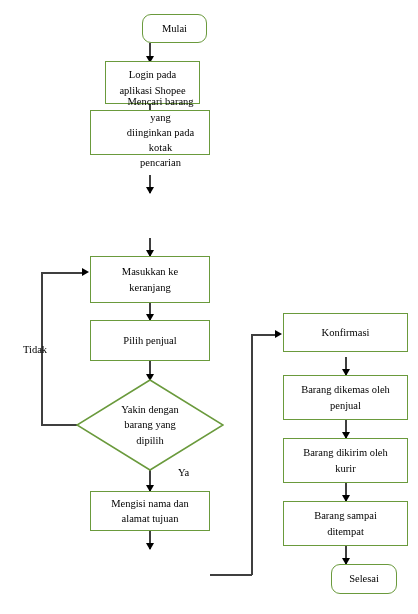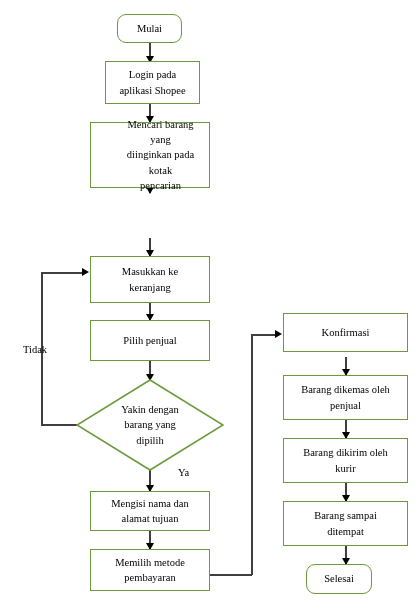--- a/index.html
+++ b/index.html
@@ -18,21 +18,21 @@
     display:flex;
     align-items:center;
     justify-content:center;
     text-align:center;
     color:#000000;
     font-size:10.5px;
     line-height:1.45;
     padding:2px 4px;
     z-index:3;
   }
-  .node.term{ border-radius:9px; }
+  .node.term{ border-radius:9px;margin-left:25px; }
   .label{
     position:absolute;
     color:#000000;
     font-size:10.5px;
     font-family:"Liberation Serif","DejaVu Serif",serif;
     z-index:4;
     white-space:nowrap;
   }
   .diamond{
     position:absolute;
@@ -114,21 +114,21 @@
   <div class="arrow down" style="left:342px;top:495px;"></div>
 
   <div class="ln v" style="left:345px;top:546px;height:18px;"></div>
   <div class="arrow down" style="left:342px;top:558px;"></div>
 
   <div class="node term" style="left:117px;top:14px;width:65px;height:29px;">Mulai</div>
 
   <div class="node" style="left:105px;top:61px;width:95px;height:43px;white-space:pre-line;">Login pada
 aplikasi Shopee</div>
 
-  <div class="node" style="left:90px;top:122px;width:120px;height:66px;white-space:pre-line;padding-left:25px;">Mencari barang yang
+  <div class="node" style="left:90px;top:110px;width:120px;height:45px;white-space:pre-line;padding-left:25px;">Mencari barang yang
 diinginkan pada kotak
 pencarian</div>
 
 
   <div class="node" style="left:90px;top:256px;width:120px;height:47px;white-space:pre-line;">Masukkan ke
 keranjang</div>
 
   <div class="node" style="left:90px;top:320px;width:120px;height:41px;">Pilih penjual</div>
 
   <div class="diamond" style="left:76px;top:379px;">
@@ -140,22 +140,20 @@
 barang yang
 dipilih</div>
 
   <div class="label" style="left:23px;top:344px;">Tidak</div>
 
   <div class="label" style="left:178px;top:467px;">Ya</div>
 
   <div class="node" style="left:90px;top:491px;width:120px;height:40px;white-space:pre-line;">Mengisi nama dan
 alamat tujuan</div>
 
-  <div class="node" style="left:90px;top:549px;width:120px;height:42px;white-space:pre-line;">Memilih metode
-pembayaran</div>
 
   <div class="node" style="left:283px;top:313px;width:125px;height:39px;">Konfirmasi</div>
 
   <div class="node" style="left:283px;top:375px;width:125px;height:45px;white-space:pre-line;">Barang dikemas oleh
 penjual</div>
 
   <div class="node" style="left:283px;top:438px;width:125px;height:45px;white-space:pre-line;">Barang dikirim oleh
 kurir</div>
 
   <div class="node" style="left:283px;top:501px;width:125px;height:45px;white-space:pre-line;">Barang sampai

